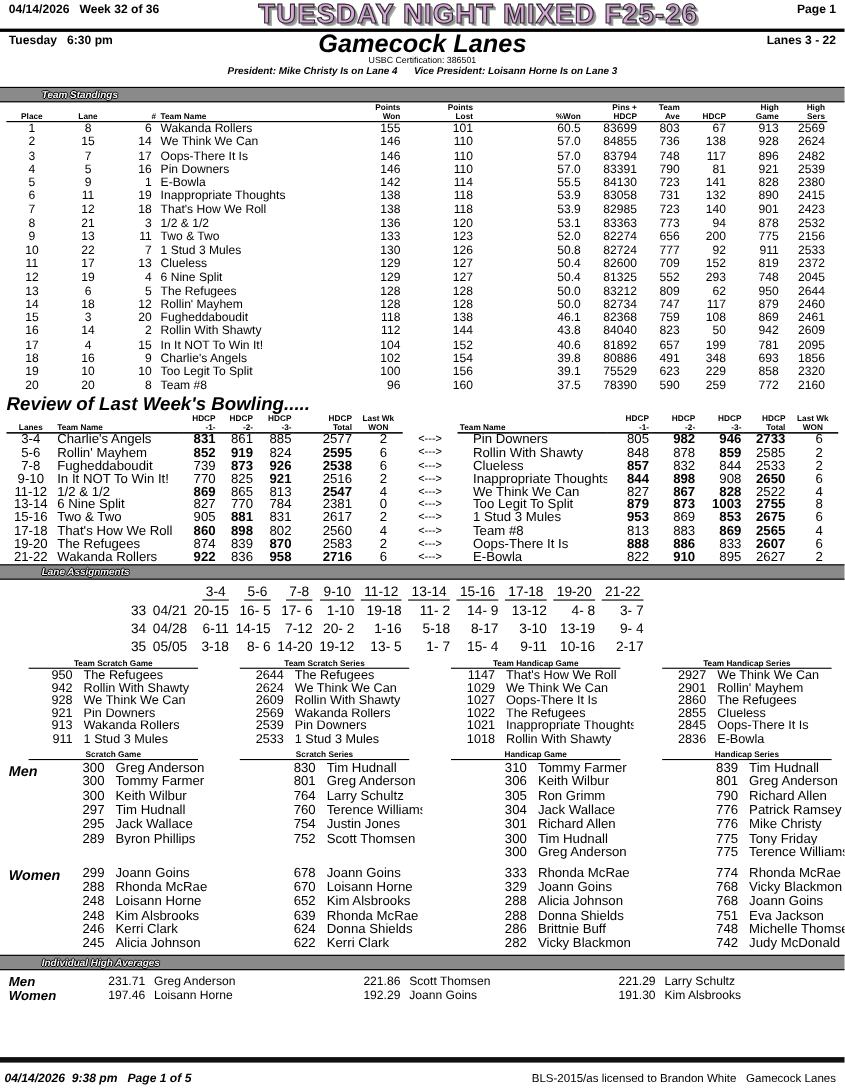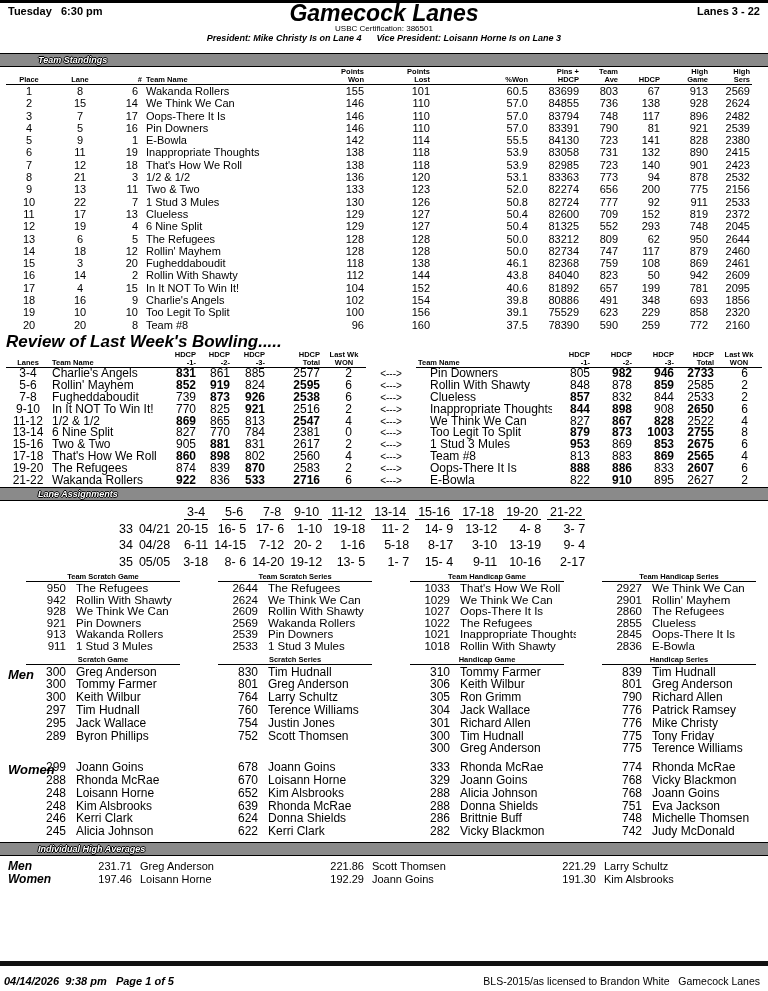--- a/index.html
+++ b/index.html
@@ -43,40 +43,45 @@
   #lanes th,#lanes td{text-align:right;line-height:16.5px;padding:0 3px;font-weight:normal;}
   #lanes th span{border-bottom:1px solid #000;padding:0 3px;}
   
   .quad{display:grid;grid-template-columns:repeat(4,192px);margin-top:2px;}
   .qhead{margin:0 12px 1px 26px;border-bottom:1px solid #000;text-align:center;
          font-size:7.5px;font-weight:bold;line-height:9px;}
   .qrow{display:flex;line-height:11.6px;font-size:11.5px;}
   .qscore{width:50px;text-align:right;margin-left:16px;flex:none;}
   .qname{margin-left:10px;flex:1;white-space:nowrap;overflow:hidden;}
   .group{position:relative;margin-top:2px;}
-  .group .qrow{font-size:12px;line-height:12.8px;}
+  .group .qrow{font-size:12px;line-height:12.8px;padding-left:29px;}
   .glabel{position:absolute;left:8px;font-size:13px;font-weight:bold;font-style:italic;}
   
   #avg-rows{margin:4px 0 0 8px;}
   .avg-row{display:flex;font-size:11px;line-height:13.5px;}
   .alabel{width:52px;font-weight:bold;font-style:italic;font-size:12px;flex:none;}
   .agroup{display:flex;width:232px;flex:none;}
   .aval{width:72px;text-align:right;flex:none;}
   .aname{margin-left:8px;white-space:nowrap;}
   
   .footer-band{position:absolute;left:0;right:0;bottom:25px;height:5px;background:#111;}
   .footer{position:absolute;left:4px;right:8px;bottom:4px;display:flex;justify-content:space-between;align-items:flex-end;}
   .f-left{font-size:11px;font-weight:bold;font-style:italic;white-space:pre;}
   .f-right{font-size:10.5px;white-space:pre;}
 </style>
 </head>
 <body>
 
 <div class="page">
 
+  <div class="top-row">
+    <div class="small-bold"><span>04/14/2026</span>   <span>Week 32 of 36</span></div>
+    <div class="league-title">TUESDAY NIGHT MIXED F25-26</div>
+    <div class="small-bold">Page 1</div>
+  </div>
   <div class="thick-rule"></div>
 
   <div class="head2">
     <div class="hleft small-bold">Tuesday   6:30 pm</div>
     <div class="hright small-bold">Lanes 3 - 22</div>
     <div class="center-name">Gamecock Lanes</div>
     <div class="cert">USBC Certification: 386501</div>
     <div class="officers">President: Mike Christy Is on Lane 4      Vice President: Loisann Horne Is on Lane 3</div>
   </div>
 
@@ -577,21 +582,21 @@
           <td class="r b">886</td>
           <td class="r">833</td>
           <td class="r b">2607</td>
           <td class="r won">6</td>
         </tr>
         <tr>
           <td class="c">21-22</td>
           <td class="l">Wakanda Rollers</td>
           <td class="r b">922</td>
           <td class="r">836</td>
-          <td class="r b">533</td>
+          <td class="r b">958</td>
           <td class="r b">2716</td>
           <td class="r won">6</td>
           <td class="arrow">&lt;---&gt;</td>
           <td class="l rname">E-Bowla</td>
           <td class="r">822</td>
           <td class="r b">910</td>
           <td class="r">895</td>
           <td class="r">2627</td>
           <td class="r won">2</td>
         </tr>
@@ -715,21 +720,21 @@
           <span class="qname">Pin Downers</span>
         </div>
         <div class="qrow">
           <span class="qscore">2533</span>
           <span class="qname">1 Stud 3 Mules</span>
         </div>
       </div>
       <div class="qcol">
         <div class="qhead">Team Handicap Game</div>
         <div class="qrow">
-          <span class="qscore">1033</span>
+          <span class="qscore">1147</span>
           <span class="qname">That's How We Roll</span>
         </div>
         <div class="qrow">
           <span class="qscore">1029</span>
           <span class="qname">We Think We Can</span>
         </div>
         <div class="qrow">
           <span class="qscore">1027</span>
           <span class="qname">Oops-There It Is</span>
         </div>

